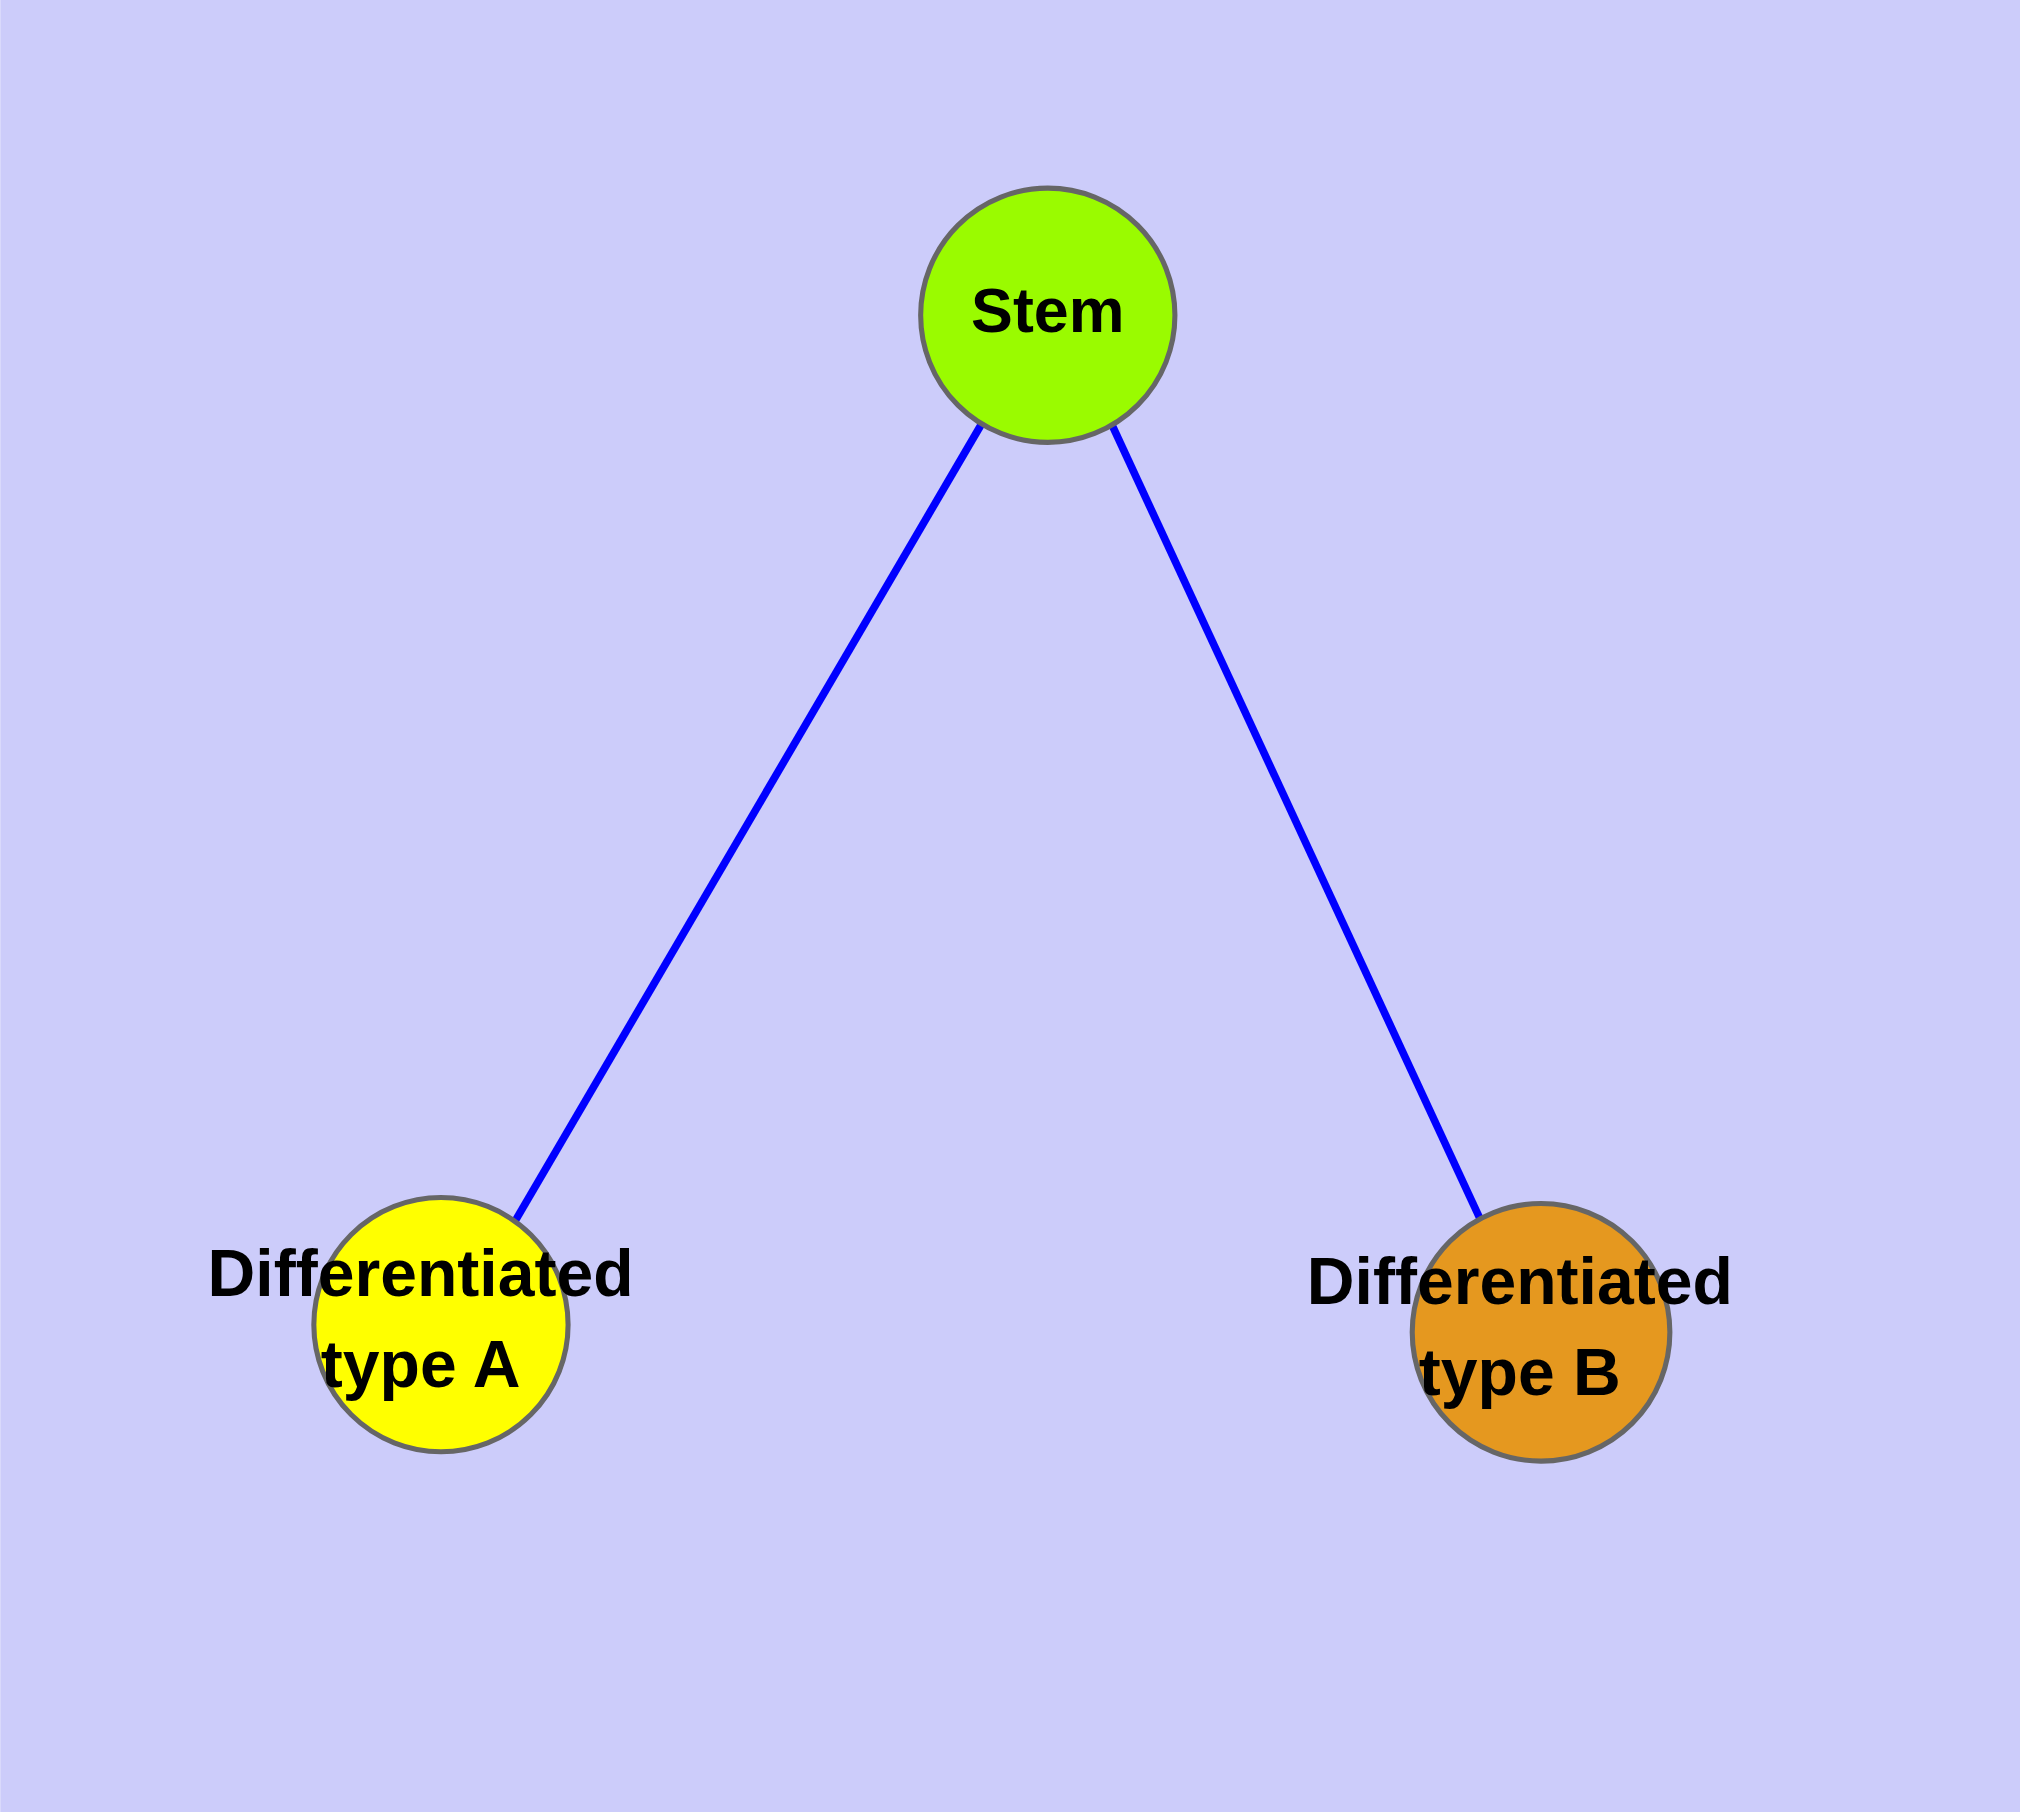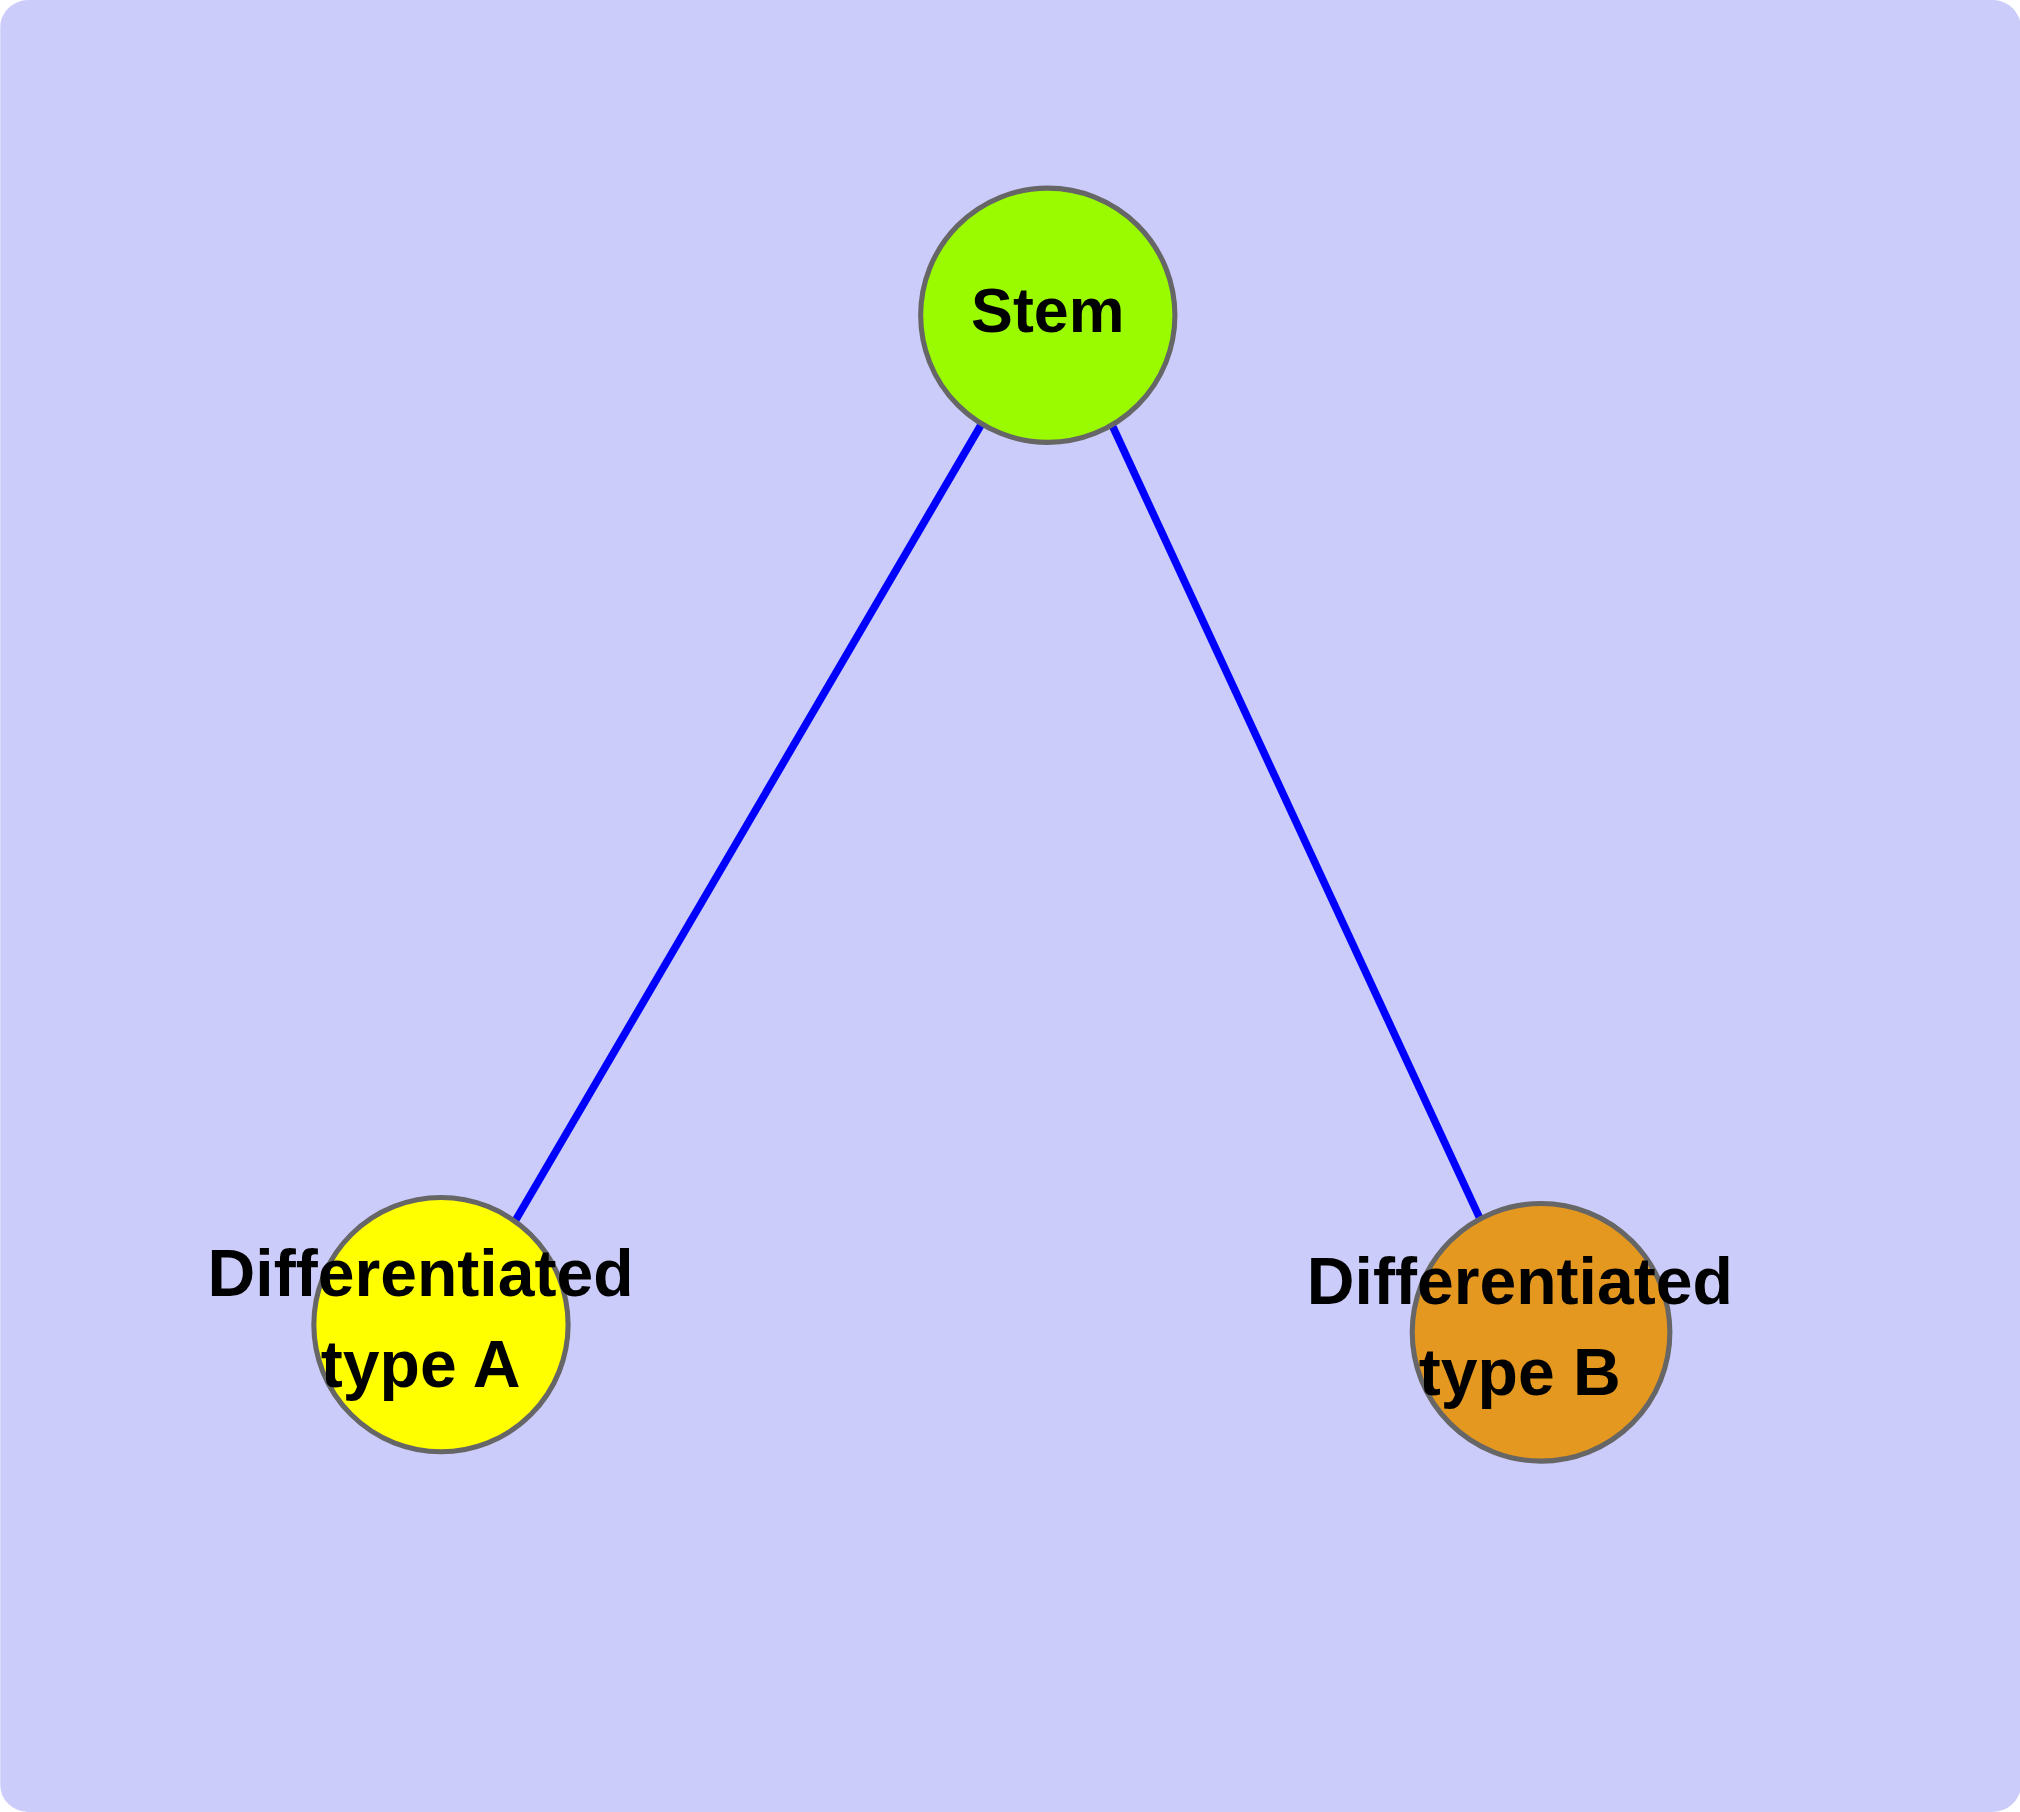--- a/index.html
+++ b/index.html
@@ -7,21 +7,20 @@
     margin: 0;
     padding: 0;
     background: #ffffff;
   }
   #canvas {
     position: relative;
     width: 2021px;
     height: 1812px;
     overflow: hidden;
     font-family: "Liberation Sans", "DejaVu Sans", sans-serif;
-    border-radius: 28px;
   }
   #graph-svg {
     position: absolute;
     top: 0;
     left: 0;
     width: 2021px;
     height: 1812px;
     display: block;
   }
   .node-circle {

